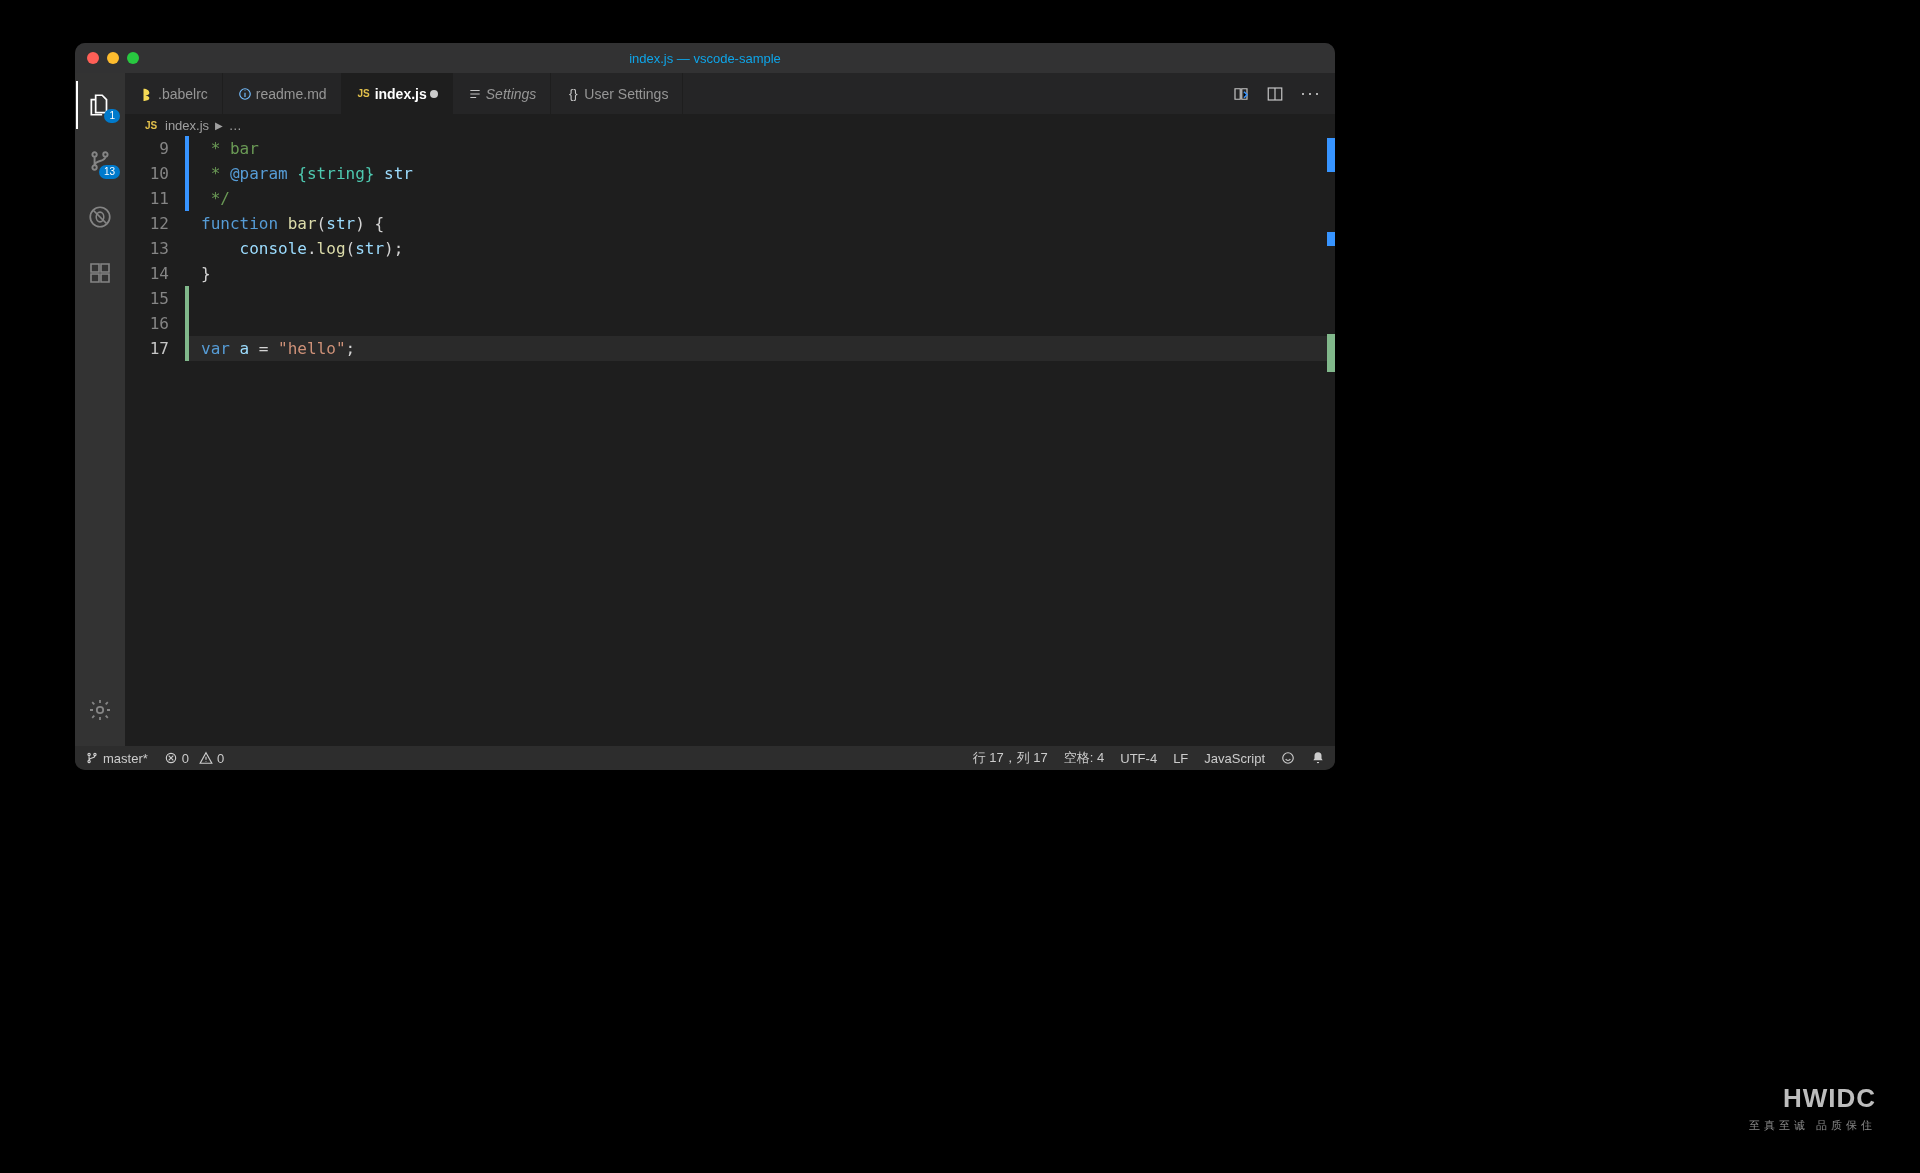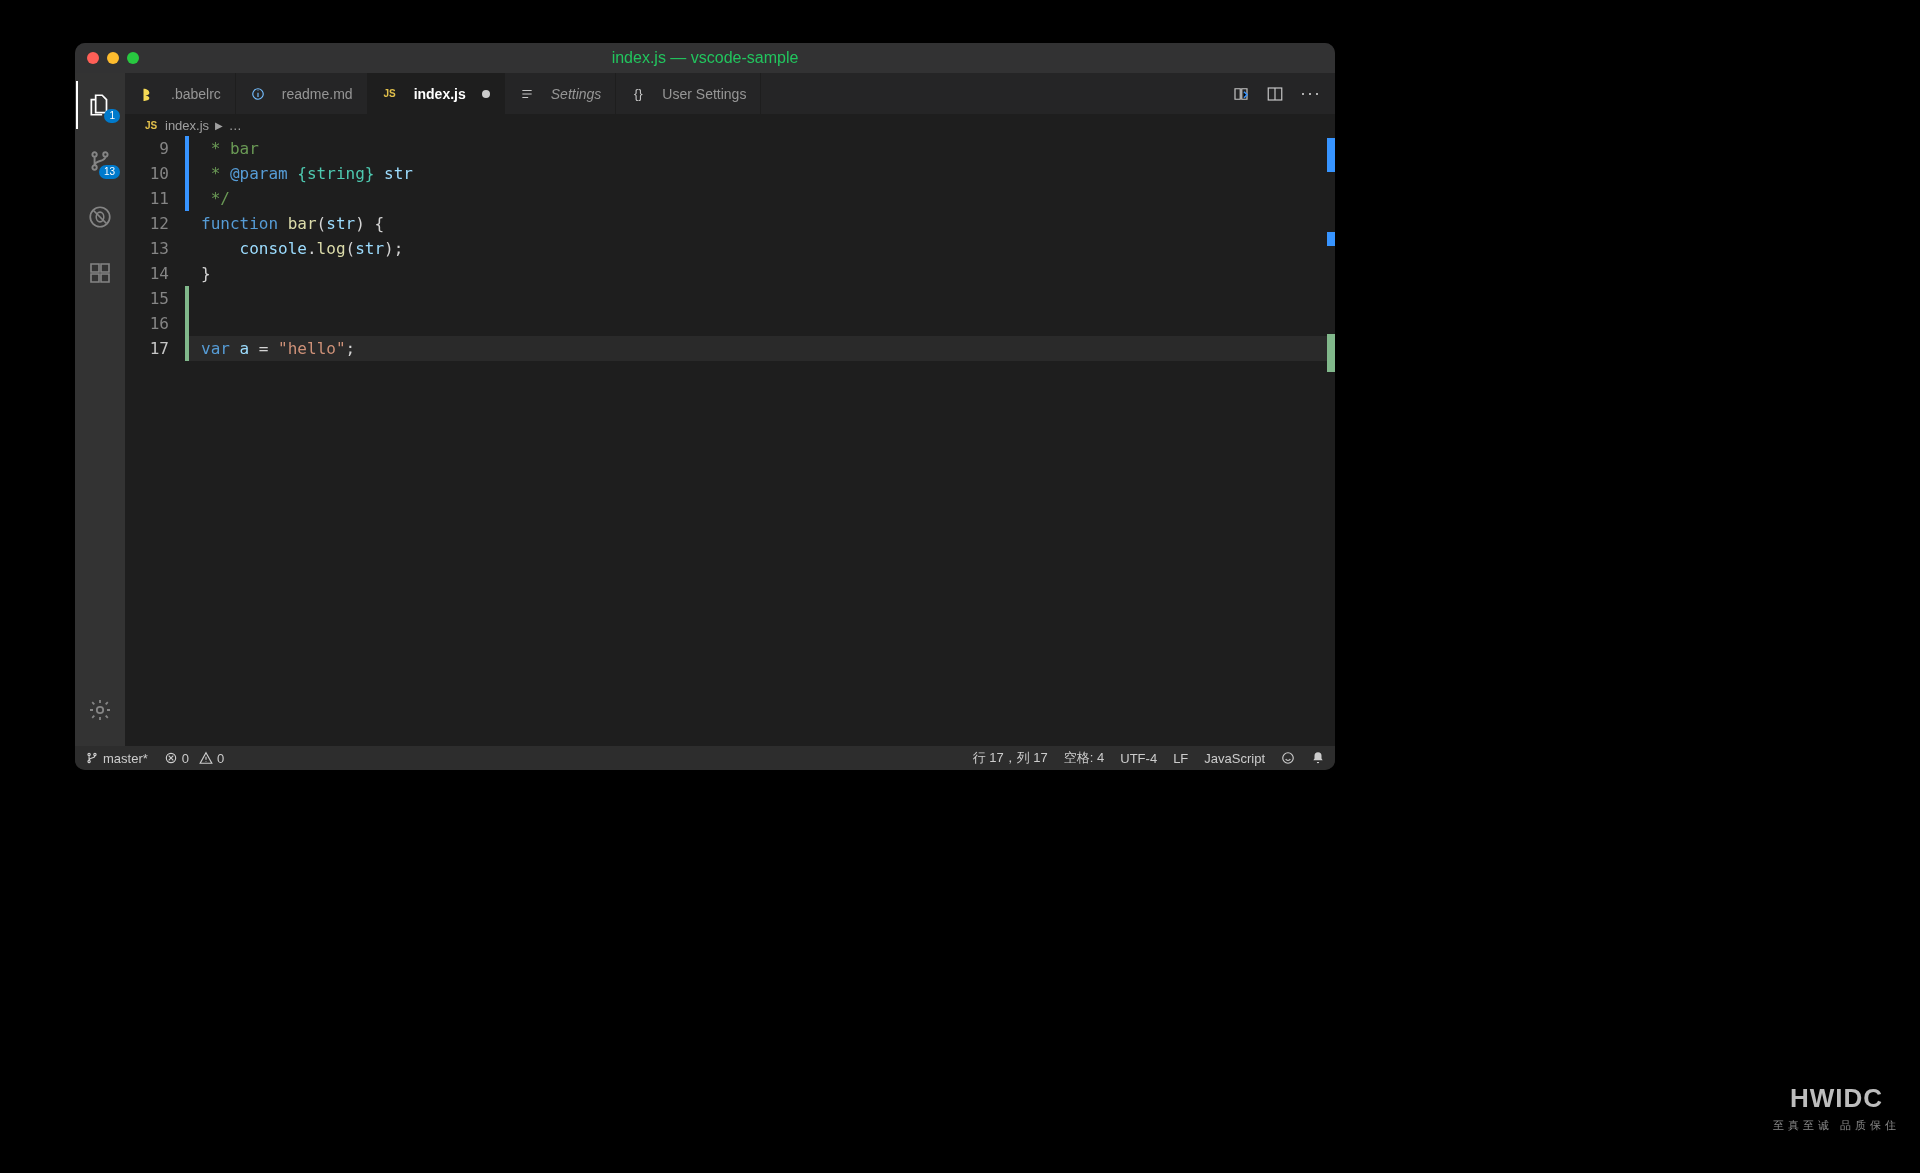--- a/index.html
+++ b/index.html
@@ -38,22 +38,22 @@
   padding-left: 12px;
 }
 .tl-dot { width: 12px; height: 12px; border-radius: 50%; }
 .tl-close { background: #ff5f57; }
 .tl-min   { background: #febc2e; }
 .tl-max   { background: #28c840; }
 .titlebar-title {
   position: absolute;
   left: 0; right: 0;
   text-align: center;
-  color: #22c55e;
-  font-size: 16px;
+  color: #0ea5e9;
+  font-size: 13px;
   pointer-events: none;
 }
 .body-row { flex: 1; display: flex; min-height: 0; }
 .activitybar {
   width: 50px;
   background: #333333;
   display: flex;
   flex-direction: column;
   align-items: center;
   padding-top: 8px;
@@ -99,21 +99,21 @@
 .tabs-bar {
   height: 41px;
   background: #252526;
   display: flex;
   align-items: stretch;
   flex-shrink: 0;
 }
 .tab {
   display: flex; align-items: center;
   padding: 0 14px;
-  gap: 16px;
+  gap: 3px;
   color: #969696;
   font-size: 14px;
   border-right: 1px solid #1e1e1e;
   cursor: pointer;
   white-space: nowrap;
 }
 .tab.active {
   background: #1e1e1e;
   color: #ffffff;
 }
@@ -201,24 +201,24 @@
   padding: 0 10px;
   gap: 16px;
   flex-shrink: 0;
 }
 .statusbar .sb-left, .statusbar .sb-right { display: flex; align-items: center; gap: 16px; }
 .statusbar .sb-right { margin-left: auto; }
 .sb-item { display: inline-flex; align-items: center; gap: 4px; cursor: pointer; color: #cccccc; }
 .sb-item svg { width: 14px; height: 14px; }
 .watermark {
   position: absolute;
-  right: 20px;
+  right: 44px;
   bottom: 40px;
   color: #9a9a9a;
-  text-align: center;
+  text-align: right;
   font-family: sans-serif;
 }
 .watermark .wm-big { font-size: 26px; font-weight: 700; letter-spacing: 1px; color: #bdbdbd; }
 .watermark .wm-small { font-size: 11px; letter-spacing: 4px; margin-top: 4px; color: #8a8a8a; }
 svg { display: block; }
 </style>
 </head>
 <body>
 
 <div class="vscode-window">

